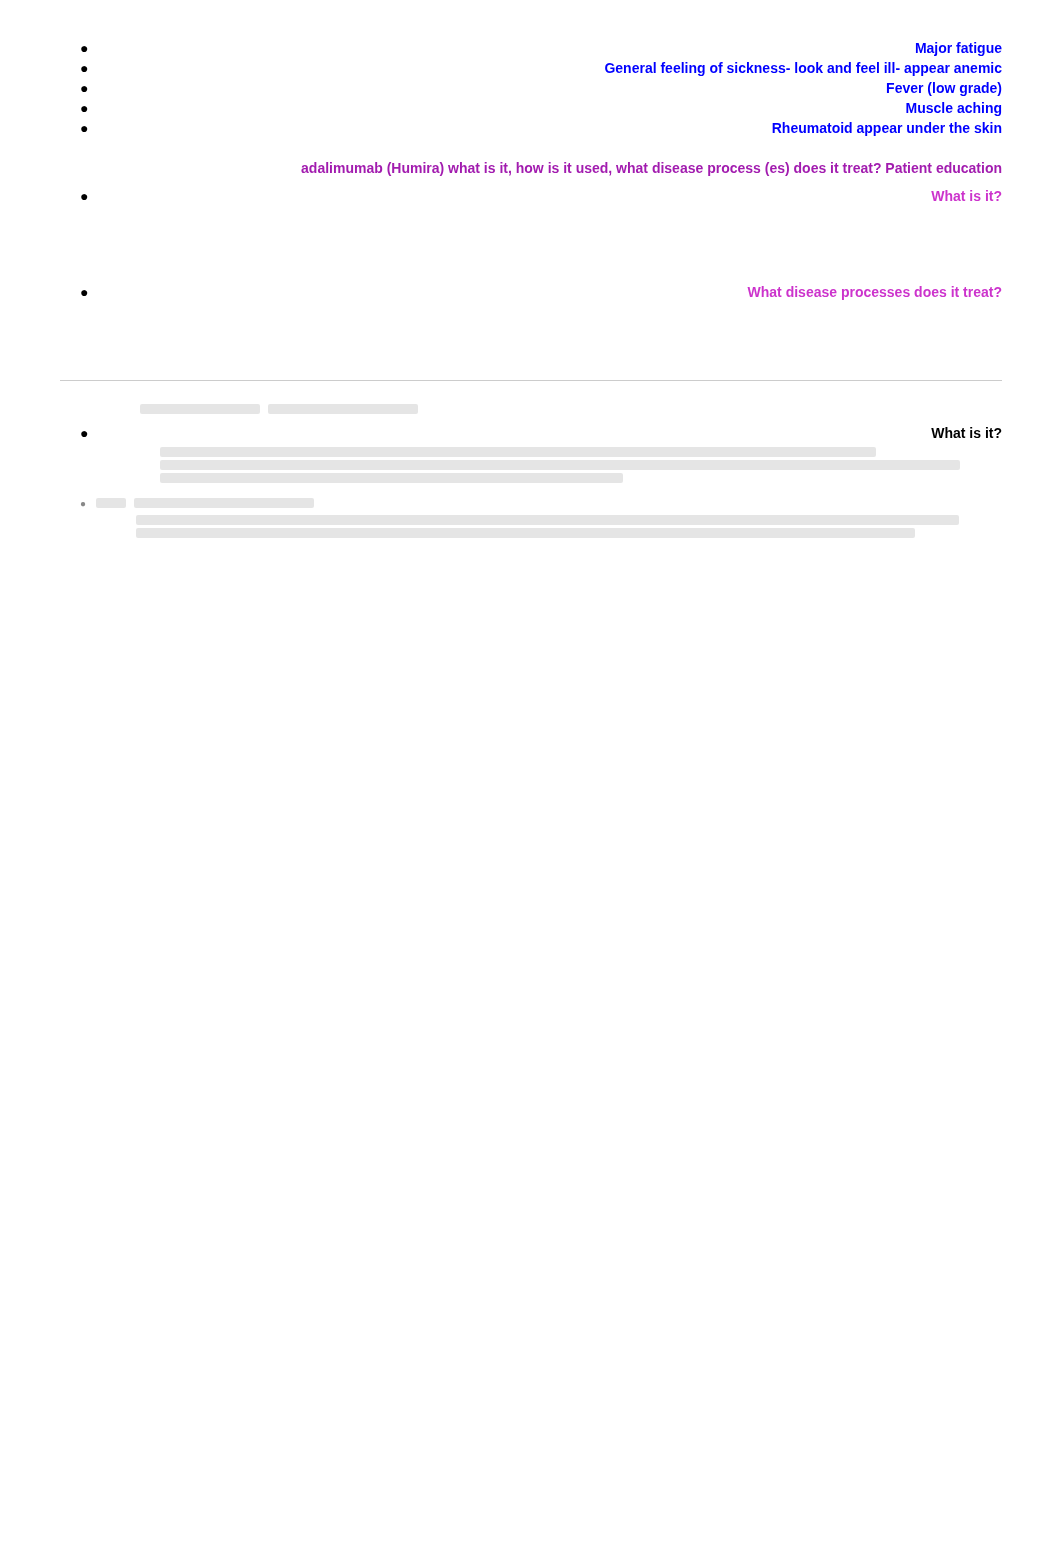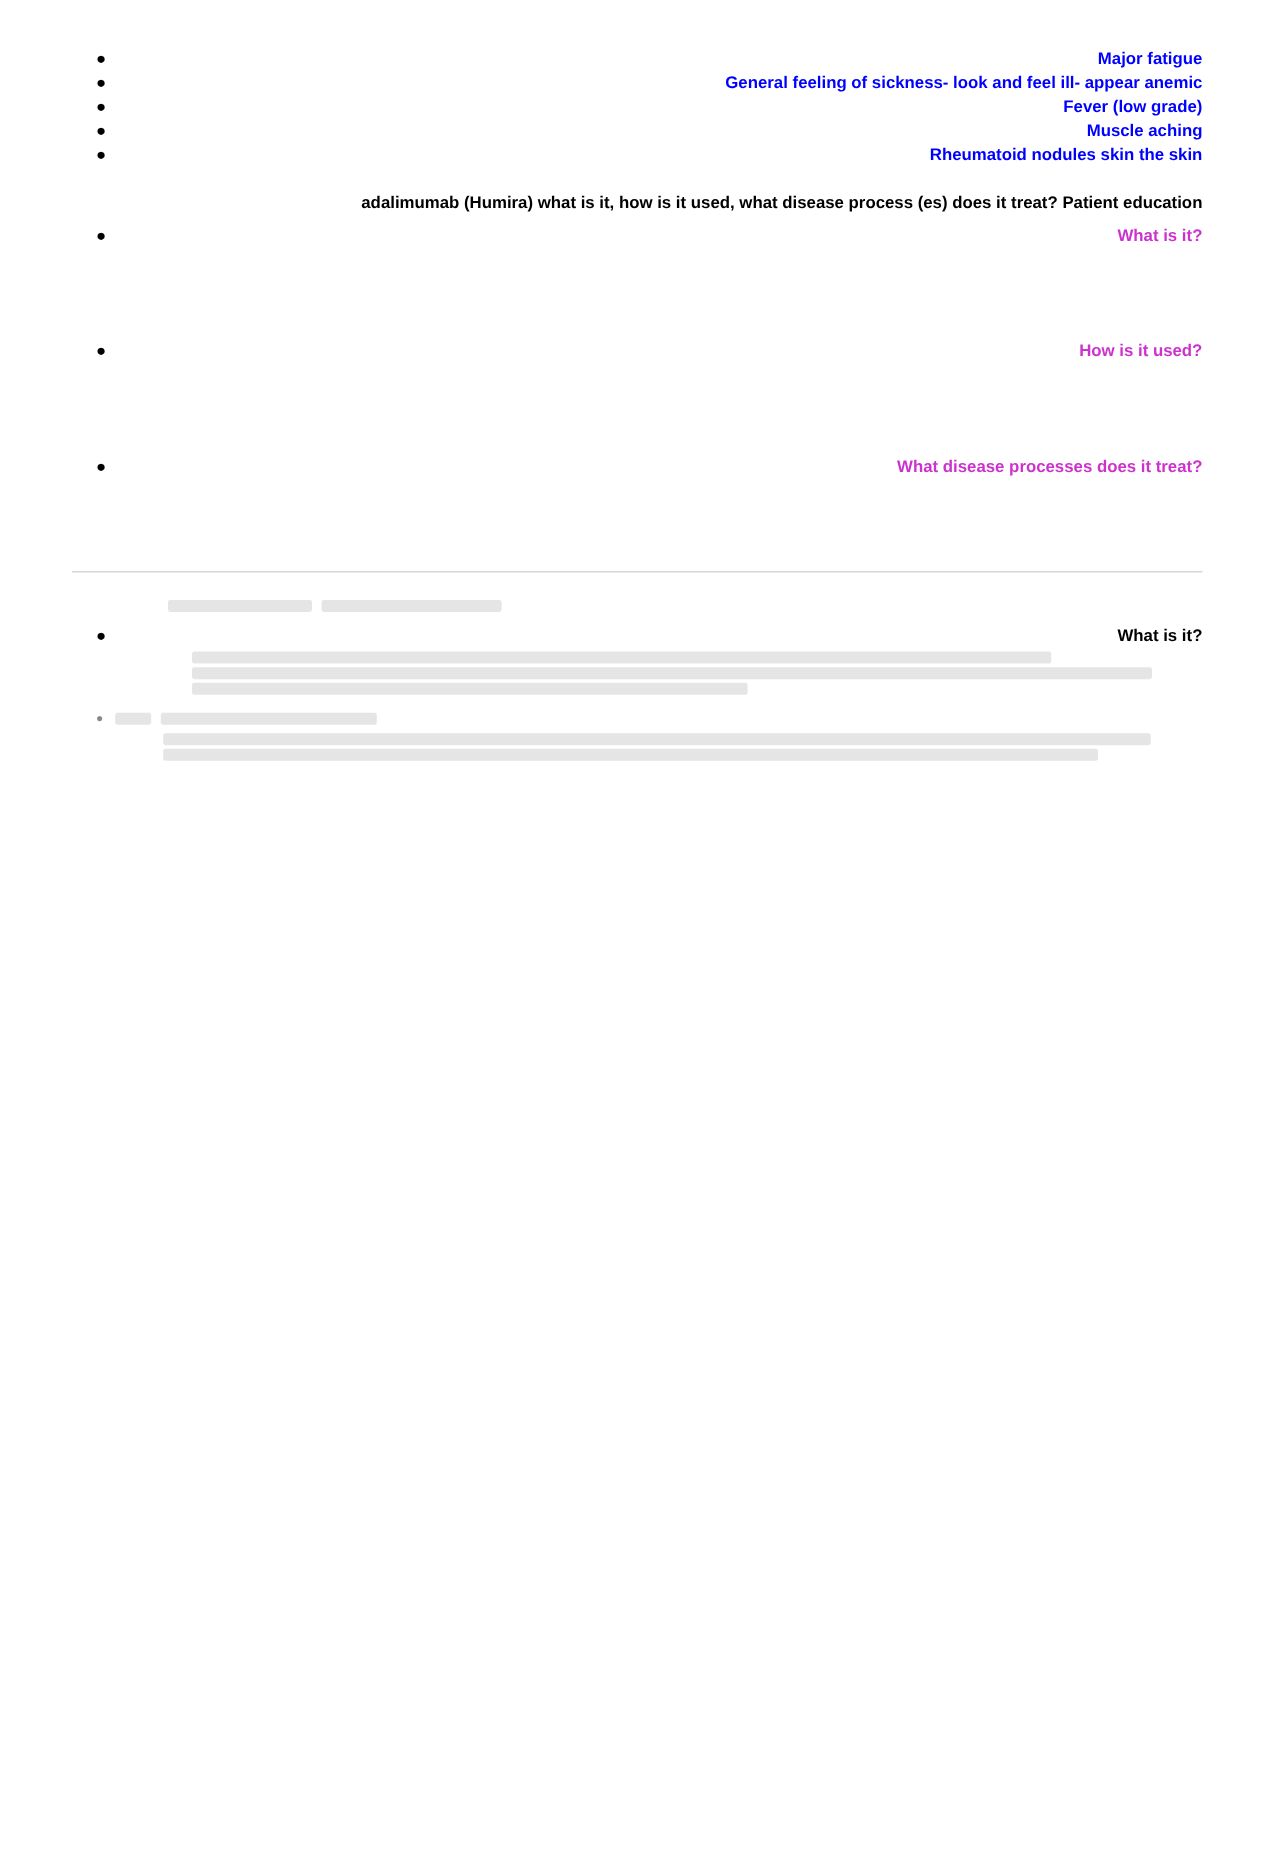--- a/index.html
+++ b/index.html
@@ -23,21 +23,21 @@
       color: blue;
     }
     .bullet-list > li::before {
       content: "●";
       position: absolute;
       left: 0;
       color: #000;
     }
     .section-heading {
       font-weight: bold;
-      color: #000000;
+      color: #a21caf;
       margin: 24px 0 12px 0;
       font-size: 14px;
     }
     .question-bullet-list {
       list-style: none;
       padding-left: 20px;
       margin-bottom: 16px;
     }
     .question-bullet-list > li {
       position: relative;
@@ -83,28 +83,27 @@
     }
   </style>
 </head>
 <body>
 
 <ul class="bullet-list">
   <li>Major fatigue</li>
   <li>General feeling of sickness- look and feel ill- appear anemic</li>
   <li>Fever (low grade)</li>
   <li>Muscle aching</li>
-  <li>Rheumatoid nodules skin the skin</li>
+  <li>Rheumatoid appear under the skin</li>
 </ul>
 
 <p class="section-heading">adalimumab (Humira) what is it, how is it used, what disease process (es) does it treat?  Patient education</p>
 
 <ul class="question-bullet-list">
   <li>What is it?</li>
-  <li>How is it used?</li>
   <li>What disease processes does it treat?</li>
 </ul>
 
 <div class="bottom-section">
 
   <div style="display:flex; gap:8px; margin-bottom: 8px; padding-left:80px;">
     <div class="blurred-line" style="width:120px;"></div>
     <div class="blurred-line" style="width:150px;"></div>
   </div>
 

